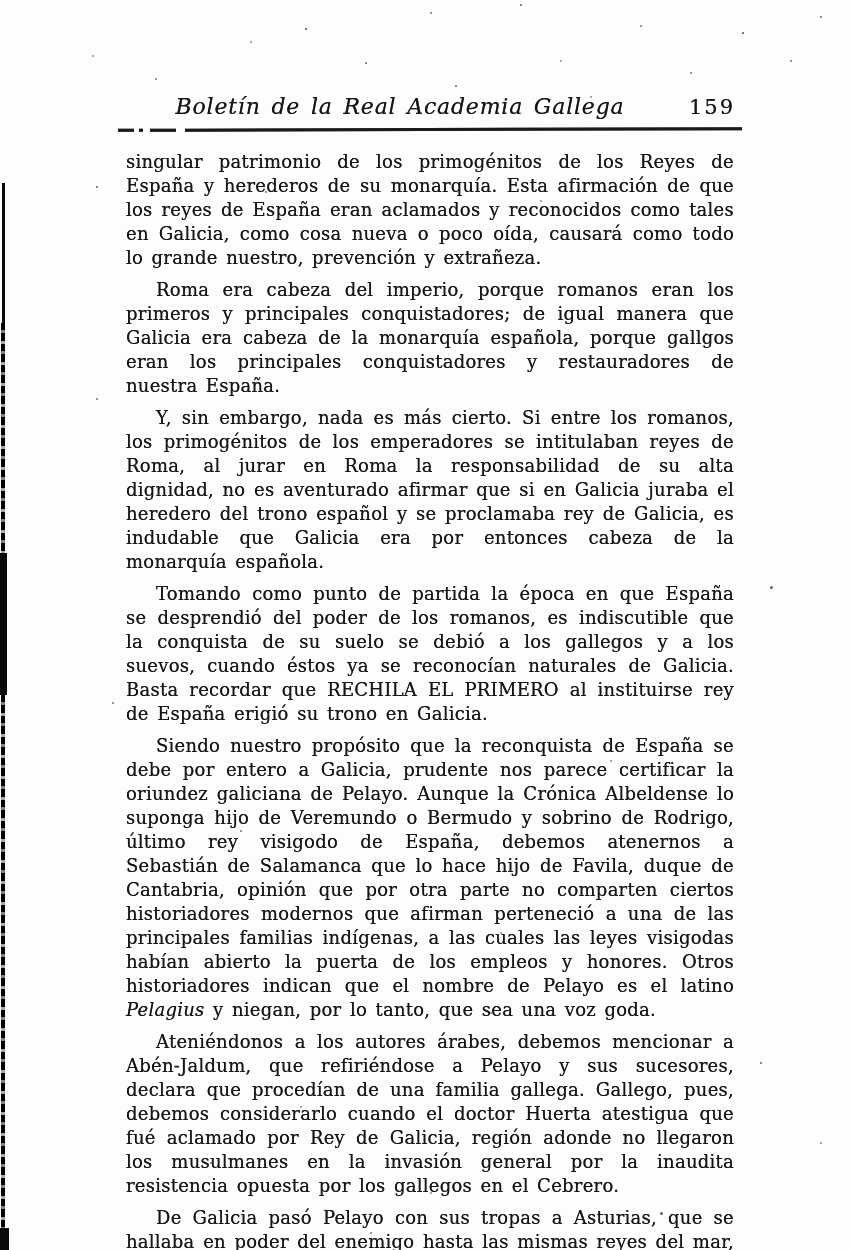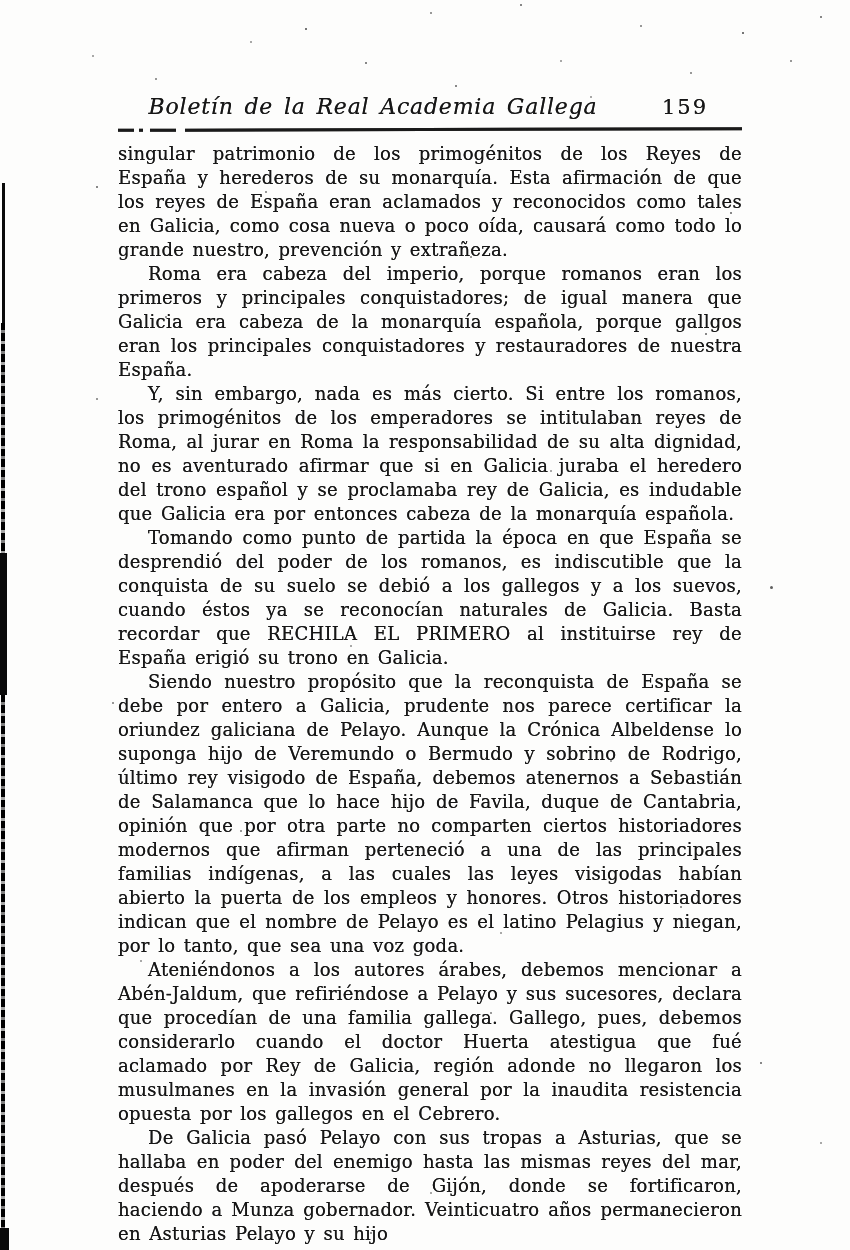--- a/index.html
+++ b/index.html
@@ -15,21 +15,21 @@
     margin: 0 auto;
     background: #fdfdfc;
     overflow: hidden;
     font-family: "DejaVu Serif", "Liberation Serif", serif;
     color: #161616;
   }
 
   
   .running-head {
     position: absolute;
-    left: 106px;
+    left: 133px;
     top: 94px;
     width: 624px;
     display: flex;
     align-items: flex-end;
   }
   .head-title {
     flex: 1 1 auto;
     text-align: center;
     font-style: italic;
     font-size: 22px;
@@ -75,27 +75,27 @@
     top: 142px;
     width: 624px;
     font-size: 18px;
     line-height: 24px;
     text-align: justify;
     letter-spacing: 0.25px;
     word-spacing: 2.5px;
     text-shadow: 0 0 0.45px rgba(12,12,12,.8);
   }
   .body-text p {
-    margin: 0;
+    margin: 8px;
     text-indent: 30px;
   }
   .body-text p.no-indent {
     text-indent: 0;
   }
-  .ital { }
+  .ital { font-style: italic; }
 
   
   .gutter {
     position: absolute;
     background: #0a0a0a;
   }
   .gutter.streaky {
     background: repeating-linear-gradient(
       180deg,
       #000 0px, #000 7px,

